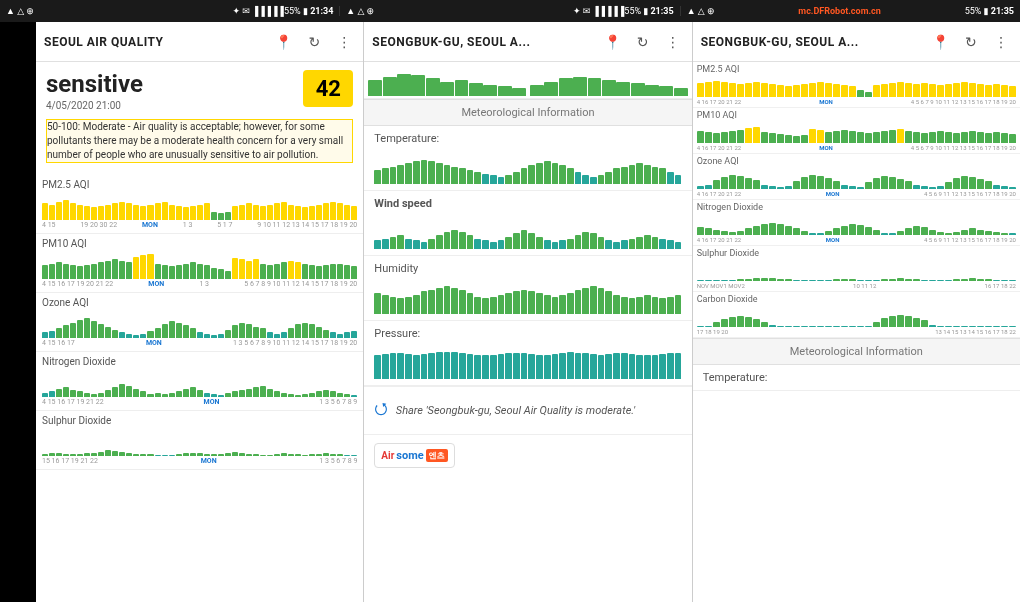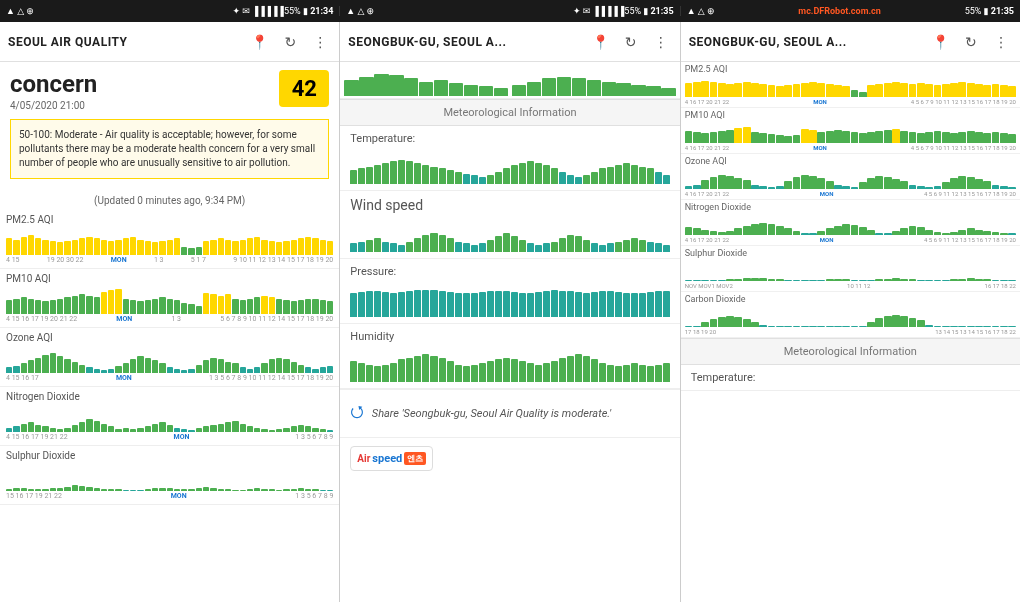--- a/index.html
+++ b/index.html
@@ -30,20 +30,21 @@
       padding: 0 6px;
       border-right: 1px solid #333;
     }
     .status-section:last-child { border-right: none; }
 
     
     .main-content {
       display: flex;
       flex: 1;
       overflow: hidden;
+      margin-left: 36px;
     }
 
     
     .panel {
       flex: 1;
       background: #fff;
       display: flex;
       flex-direction: column;
       border-right: 1px solid #ccc;
       overflow: hidden;
@@ -120,21 +121,20 @@
       font-size: 22px;
       font-weight: bold;
       padding: 6px 12px;
       border-radius: 4px;
       min-width: 50px;
       text-align: center;
     }
     .aqi-description {
       background: #fffbea;
       border: 1px solid #FFD700;
-      padding: 8px;
       font-size: 10px;
       color: #333;
       line-height: 1.4;
       margin: 4px 0;
     }
     .weather-now {
       text-align: center;
       font-size: 11px;
       color: #333;
       padding: 6px;
@@ -325,29 +325,28 @@
       <div class="header-icons">
         <div class="icon-btn">📍</div>
         <div class="icon-btn">↻</div>
         <div class="icon-btn">⋮</div>
       </div>
     </div>
     <div class="panel-body">
       <div class="aqi-section">
         <div class="aqi-header">
           <div>
-            <div class="aqi-label">concern</div>
+            <div class="aqi-label">sensitive</div>
             <div class="aqi-date">4/05/2020 21:00</div>
           </div>
           <div class="aqi-badge">42</div>
         </div>
         <div class="aqi-description">50-100: Moderate - Air quality is acceptable; however, for some pollutants there may be a moderate health concern for a very small number of people who are unusually sensitive to air pollution.</div>
       </div>
 
-      <div class="updated-info">(Updated 0 minutes ago, 9:34 PM)</div>
 
       <div class="chart-section">
         <div class="chart-label">PM2.5 AQI</div>
         <div class="chart-bars">
 
           <div class="bar bar-yellow" style="height:60%;"></div>
           <div class="bar bar-yellow" style="height:55%;"></div>
           <div class="bar bar-yellow" style="height:65%;"></div>
           <div class="bar bar-yellow" style="height:70%;"></div>
           <div class="bar bar-yellow" style="height:60%;"></div>
@@ -712,21 +711,21 @@
           <div class="bar" style="height:60%; background:#4CAF50;"></div>
           <div class="bar" style="height:55%; background:#4CAF50;"></div>
           <div class="bar" style="height:50%; background:#4CAF50;"></div>
           <div class="bar" style="height:45%; background:#4CAF50;"></div>
           <div class="bar" style="height:35%; background:#26A69A;"></div>
           <div class="bar" style="height:25%; background:#26A69A;"></div>
         </div>
       </div>
 
       <div class="met-row">
-        <div style="font-size:14px; color:#555; margin-bottom:4px;">Wind speed</div>
+        <div style="font-size:11px; color:#555; margin-bottom:4px;font-weight:bold;">Wind speed</div>
         <div class="chart-bars" style="height:35px;">
           <div class="bar" style="height:25%; background:#26A69A;"></div>
           <div class="bar" style="height:30%; background:#26A69A;"></div>
           <div class="bar" style="height:35%; background:#4CAF50;"></div>
           <div class="bar" style="height:40%; background:#4CAF50;"></div>
           <div class="bar" style="height:30%; background:#26A69A;"></div>
           <div class="bar" style="height:25%; background:#26A69A;"></div>
           <div class="bar" style="height:20%; background:#26A69A;"></div>
           <div class="bar" style="height:30%; background:#4CAF50;"></div>
           <div class="bar" style="height:40%; background:#4CAF50;"></div>
@@ -754,20 +753,66 @@
           <div class="bar" style="height:25%; background:#26A69A;"></div>
           <div class="bar" style="height:20%; background:#26A69A;"></div>
           <div class="bar" style="height:25%; background:#26A69A;"></div>
           <div class="bar" style="height:30%; background:#4CAF50;"></div>
           <div class="bar" style="height:35%; background:#4CAF50;"></div>
           <div class="bar" style="height:40%; background:#4CAF50;"></div>
           <div class="bar" style="height:35%; background:#4CAF50;"></div>
           <div class="bar" style="height:30%; background:#26A69A;"></div>
           <div class="bar" style="height:25%; background:#26A69A;"></div>
           <div class="bar" style="height:20%; background:#26A69A;"></div>
+        </div>
+      </div>
+
+      <div class="met-row">
+        <div style="font-size:11px; color:#555; margin-bottom:4px;">Humidity</div>
+        <div class="chart-bars" style="height:35px;">
+          <div class="bar" style="height:60%; background:#4CAF50;"></div>
+          <div class="bar" style="height:55%; background:#4CAF50;"></div>
+          <div class="bar" style="height:50%; background:#4CAF50;"></div>
+          <div class="bar" style="height:45%; background:#4CAF50;"></div>
+          <div class="bar" style="height:50%; background:#4CAF50;"></div>
+          <div class="bar" style="height:55%; background:#4CAF50;"></div>
+          <div class="bar" style="height:65%; background:#4CAF50;"></div>
+          <div class="bar" style="height:70%; background:#4CAF50;"></div>
+          <div class="bar" style="height:75%; background:#4CAF50;"></div>
+          <div class="bar" style="height:80%; background:#4CAF50;"></div>
+          <div class="bar" style="height:75%; background:#4CAF50;"></div>
+          <div class="bar" style="height:70%; background:#4CAF50;"></div>
+          <div class="bar" style="height:60%; background:#4CAF50;"></div>
+          <div class="bar" style="height:50%; background:#4CAF50;"></div>
+          <div class="bar" style="height:45%; background:#4CAF50;"></div>
+          <div class="bar" style="height:50%; background:#4CAF50;"></div>
+          <div class="bar" style="height:55%; background:#4CAF50;"></div>
+          <div class="bar" style="height:60%; background:#4CAF50;"></div>
+          <div class="bar" style="height:65%; background:#4CAF50;"></div>
+          <div class="bar" style="height:70%; background:#4CAF50;"></div>
+          <div class="bar" style="height:65%; background:#4CAF50;"></div>
+          <div class="bar" style="height:60%; background:#4CAF50;"></div>
+          <div class="bar" style="height:55%; background:#4CAF50;"></div>
+          <div class="bar" style="height:50%; background:#4CAF50;"></div>
+          <div class="bar" style="height:55%; background:#4CAF50;"></div>
+          <div class="bar" style="height:60%; background:#4CAF50;"></div>
+          <div class="bar" style="height:70%; background:#4CAF50;"></div>
+          <div class="bar" style="height:75%; background:#4CAF50;"></div>
+          <div class="bar" style="height:80%; background:#4CAF50;"></div>
+          <div class="bar" style="height:75%; background:#4CAF50;"></div>
+          <div class="bar" style="height:65%; background:#4CAF50;"></div>
+          <div class="bar" style="height:55%; background:#4CAF50;"></div>
+          <div class="bar" style="height:50%; background:#4CAF50;"></div>
+          <div class="bar" style="height:45%; background:#4CAF50;"></div>
+          <div class="bar" style="height:50%; background:#4CAF50;"></div>
+          <div class="bar" style="height:55%; background:#4CAF50;"></div>
+          <div class="bar" style="height:50%; background:#4CAF50;"></div>
+          <div class="bar" style="height:45%; background:#4CAF50;"></div>
+          <div class="bar" style="height:50%; background:#4CAF50;"></div>
+          <div class="bar" style="height:55%; background:#4CAF50;"></div>
         </div>
       </div>
 
       <div class="met-row">
         <div style="font-size:11px; color:#555; margin-bottom:4px;">Pressure:</div>
         <div class="chart-bars" style="height:35px;">
           <div class="bar" style="height:70%; background:#26A69A;"></div>
           <div class="bar" style="height:72%; background:#26A69A;"></div>
           <div class="bar" style="height:75%; background:#26A69A;"></div>
           <div class="bar" style="height:73%; background:#26A69A;"></div>
@@ -803,75 +848,29 @@
           <div class="bar" style="height:72%; background:#26A69A;"></div>
           <div class="bar" style="height:70%; background:#26A69A;"></div>
           <div class="bar" style="height:68%; background:#26A69A;"></div>
           <div class="bar" style="height:70%; background:#26A69A;"></div>
           <div class="bar" style="height:72%; background:#26A69A;"></div>
           <div class="bar" style="height:74%; background:#26A69A;"></div>
           <div class="bar" style="height:73%; background:#26A69A;"></div>
         </div>
       </div>
 
-      <div class="met-row">
-        <div style="font-size:11px; color:#555; margin-bottom:4px;">Humidity</div>
-        <div class="chart-bars" style="height:35px;">
-          <div class="bar" style="height:60%; background:#4CAF50;"></div>
-          <div class="bar" style="height:55%; background:#4CAF50;"></div>
-          <div class="bar" style="height:50%; background:#4CAF50;"></div>
-          <div class="bar" style="height:45%; background:#4CAF50;"></div>
-          <div class="bar" style="height:50%; background:#4CAF50;"></div>
-          <div class="bar" style="height:55%; background:#4CAF50;"></div>
-          <div class="bar" style="height:65%; background:#4CAF50;"></div>
-          <div class="bar" style="height:70%; background:#4CAF50;"></div>
-          <div class="bar" style="height:75%; background:#4CAF50;"></div>
-          <div class="bar" style="height:80%; background:#4CAF50;"></div>
-          <div class="bar" style="height:75%; background:#4CAF50;"></div>
-          <div class="bar" style="height:70%; background:#4CAF50;"></div>
-          <div class="bar" style="height:60%; background:#4CAF50;"></div>
-          <div class="bar" style="height:50%; background:#4CAF50;"></div>
-          <div class="bar" style="height:45%; background:#4CAF50;"></div>
-          <div class="bar" style="height:50%; background:#4CAF50;"></div>
-          <div class="bar" style="height:55%; background:#4CAF50;"></div>
-          <div class="bar" style="height:60%; background:#4CAF50;"></div>
-          <div class="bar" style="height:65%; background:#4CAF50;"></div>
-          <div class="bar" style="height:70%; background:#4CAF50;"></div>
-          <div class="bar" style="height:65%; background:#4CAF50;"></div>
-          <div class="bar" style="height:60%; background:#4CAF50;"></div>
-          <div class="bar" style="height:55%; background:#4CAF50;"></div>
-          <div class="bar" style="height:50%; background:#4CAF50;"></div>
-          <div class="bar" style="height:55%; background:#4CAF50;"></div>
-          <div class="bar" style="height:60%; background:#4CAF50;"></div>
-          <div class="bar" style="height:70%; background:#4CAF50;"></div>
-          <div class="bar" style="height:75%; background:#4CAF50;"></div>
-          <div class="bar" style="height:80%; background:#4CAF50;"></div>
-          <div class="bar" style="height:75%; background:#4CAF50;"></div>
-          <div class="bar" style="height:65%; background:#4CAF50;"></div>
-          <div class="bar" style="height:55%; background:#4CAF50;"></div>
-          <div class="bar" style="height:50%; background:#4CAF50;"></div>
-          <div class="bar" style="height:45%; background:#4CAF50;"></div>
-          <div class="bar" style="height:50%; background:#4CAF50;"></div>
-          <div class="bar" style="height:55%; background:#4CAF50;"></div>
-          <div class="bar" style="height:50%; background:#4CAF50;"></div>
-          <div class="bar" style="height:45%; background:#4CAF50;"></div>
-          <div class="bar" style="height:50%; background:#4CAF50;"></div>
-          <div class="bar" style="height:55%; background:#4CAF50;"></div>
-        </div>
-      </div>
-
       <div class="share-section">
         <span class="share-icon">⭯</span>
         <span class="share-text">Share 'Seongbuk-gu, Seoul Air Quality is moderate.'</span>
       </div>
 
       <div class="provider-section">
         <div class="air-korea-logo">
           <span style="color:#E53935; font-size:10px; font-weight:bold;">Air</span>
-          <span style="color:#1976D2; font-size:11px; font-weight:bold;">speed</span>
+          <span style="color:#1976D2; font-size:11px; font-weight:bold;">some</span>
           <div class="logo-badge">엔츠</div>
         </div>
       </div>
 
     </div>
   </div>
 
   <div class="panel">
     <div class="panel-header">
       <span class="panel-title">SEONGBUK-GU, SEOUL A...</span>

